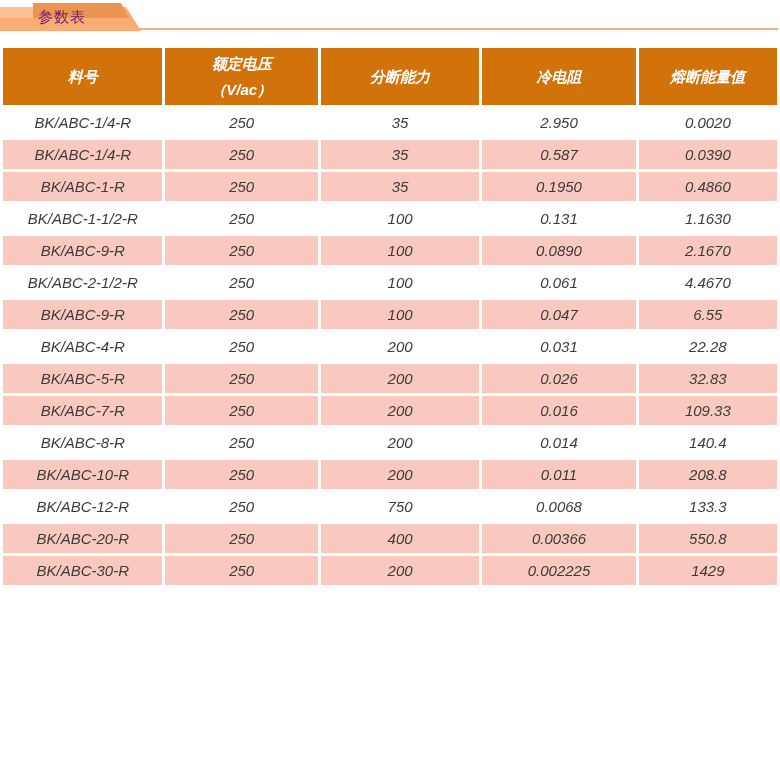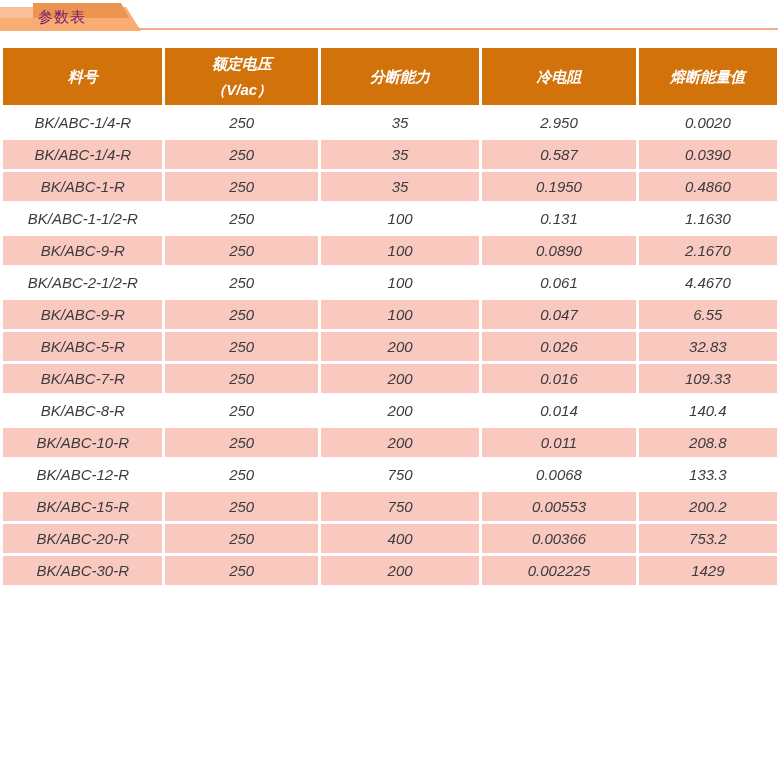--- a/index.html
+++ b/index.html
@@ -162,20 +162,27 @@
         <td>0.061</td>
         <td>4.4670</td>
       </tr>
       <tr class="alt">
         <td>BK/ABC-9-R</td>
         <td>250</td>
         <td>100</td>
         <td>0.047</td>
         <td>6.55</td>
       </tr>
+      <tr>
+        <td>BK/ABC-4-R</td>
+        <td>250</td>
+        <td>200</td>
+        <td>0.031</td>
+        <td>22.28</td>
+      </tr>
       <tr class="alt">
         <td>BK/ABC-5-R</td>
         <td>250</td>
         <td>200</td>
         <td>0.026</td>
         <td>32.83</td>
       </tr>
       <tr class="alt">
         <td>BK/ABC-7-R</td>
         <td>250</td>
@@ -198,32 +205,25 @@
         <td>208.8</td>
       </tr>
       <tr>
         <td>BK/ABC-12-R</td>
         <td>250</td>
         <td>750</td>
         <td>0.0068</td>
         <td>133.3</td>
       </tr>
       <tr class="alt">
-        <td>BK/ABC-15-R</td>
-        <td>250</td>
-        <td>750</td>
-        <td>0.00553</td>
-        <td>200.2</td>
-      </tr>
-      <tr class="alt">
         <td>BK/ABC-20-R</td>
         <td>250</td>
         <td>400</td>
         <td>0.00366</td>
-        <td>753.2</td>
+        <td>550.8</td>
       </tr>
       <tr class="alt">
         <td>BK/ABC-30-R</td>
         <td>250</td>
         <td>200</td>
         <td>0.002225</td>
         <td>1429</td>
       </tr>
     </tbody>
 </table>

